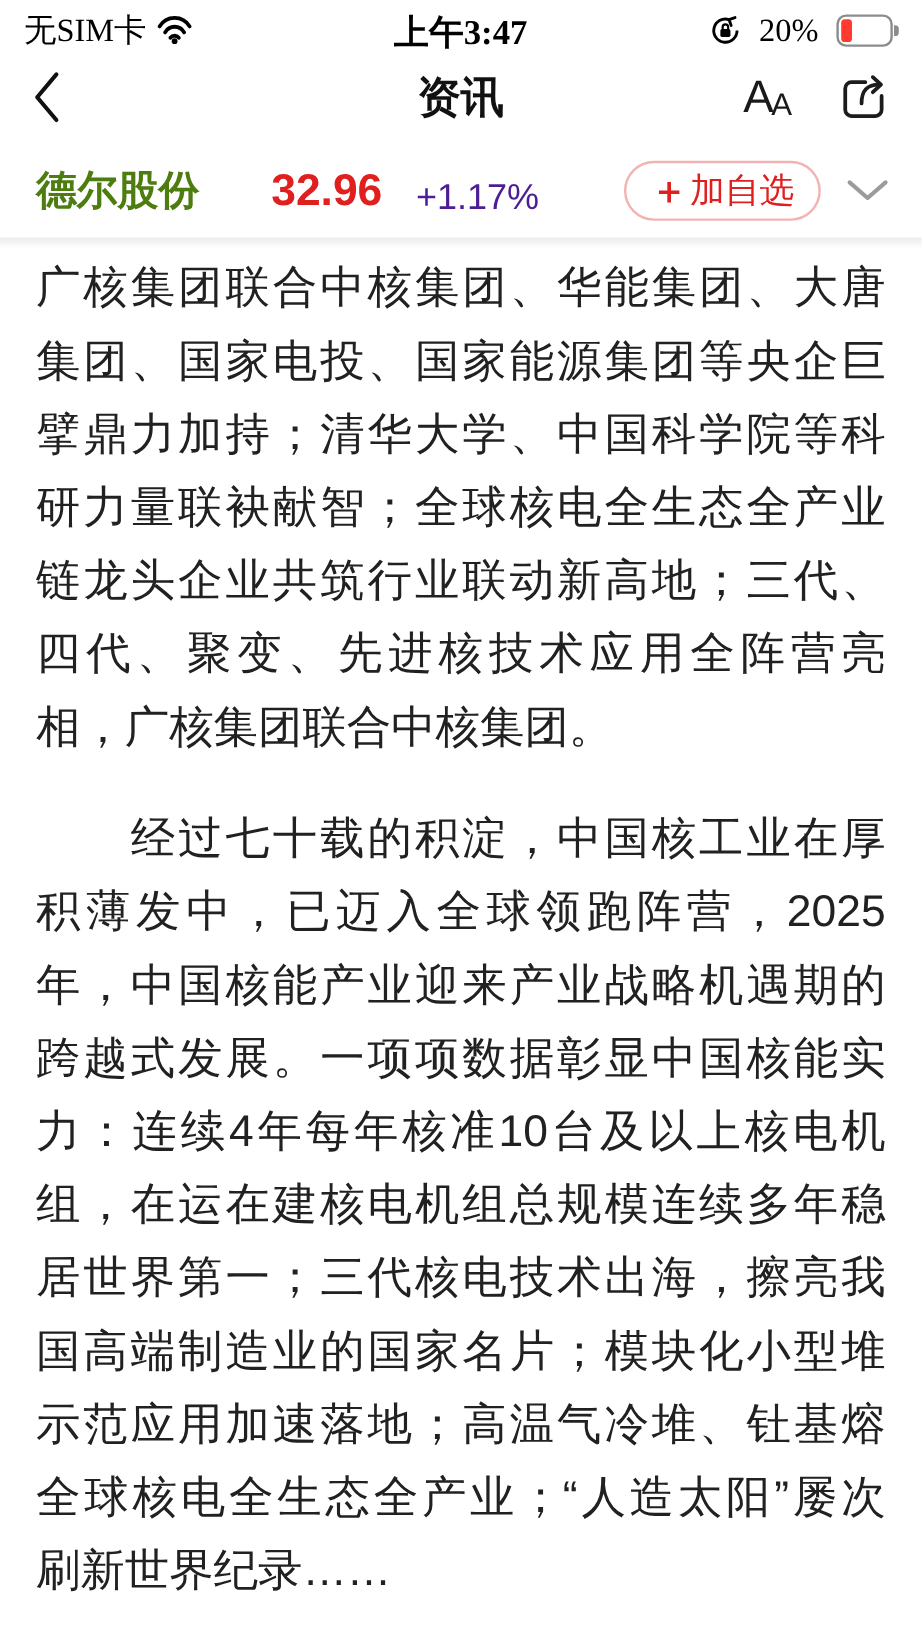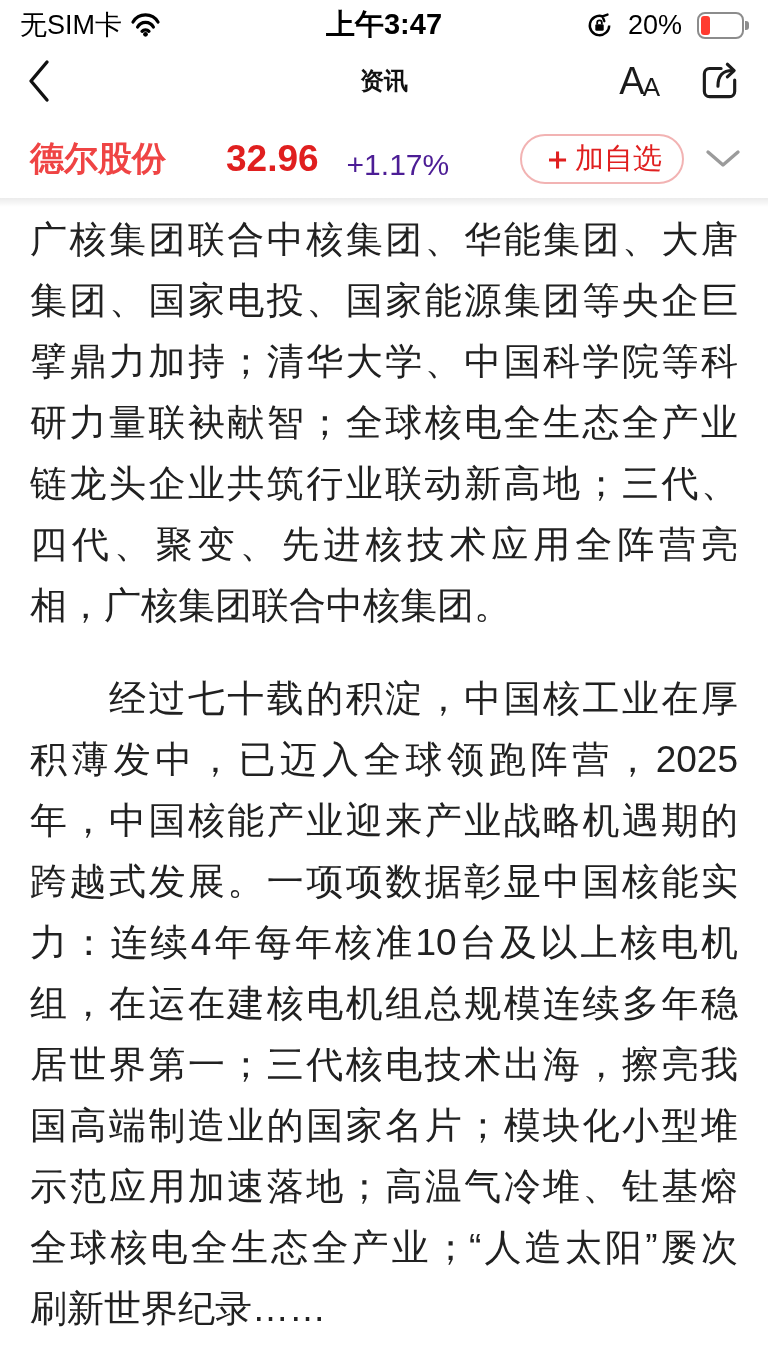--- a/index.html
+++ b/index.html
@@ -6,22 +6,22 @@
   html,body { background:#fff; }
   body {
     width:768px; height:1366px; margin:0 auto; overflow:hidden;
     font-family:"Liberation Sans","DejaVu Sans",sans-serif;
     color:#1c1c1e;
   }
   .screen { width:768px; height:1366px; background:#fff; position:relative; }
 
   
   .status-bar {
-    height:42px; display:flex; align-items:center;
-    padding:8px 16px 0 20px; position:relative; font-size:27px; color:#000;
+    height:42px; display:flex; 
+    padding:8px 16px 0 20px; position:relative; font-size:27px; color:#000;font-family:Liberation Serif, serif;
   }
   .sb-left { display:flex; align-items:center; gap:8px; }
   .sb-time {
     position:absolute; left:0; right:0; text-align:center;
     font-size:29px; font-weight:600; pointer-events:none;
   }
   .sb-right { margin-left:auto; display:flex; align-items:center; gap:15px; z-index:1; }
   .battery { position:relative; width:55px; height:27px; }
   .battery .shell {
     position:absolute; left:0; top:0; width:47px; height:27px;
@@ -33,32 +33,32 @@
   }
   .battery .nub {
     position:absolute; right:3px; top:9px; width:4px; height:9px;
     background:rgba(0,0,0,.45); border-radius:0 3px 3px 0;
   }
 
   
   .nav-bar { height:78px; position:relative; display:flex; align-items:center; padding:0 26px; }
   .nav-title {
     position:absolute; left:0; right:0; text-align:center;
-    font-size:24px; font-weight:700; color:#111; pointer-events:none;
+    font-size:36px; font-weight:700; color:#111; pointer-events:none;
   }
   button { background:none; border:none; cursor:pointer; font-family:inherit; }
   .back-btn { display:flex; align-items:center; z-index:1; }
   .nav-actions { margin-left:auto; display:flex; align-items:center; gap:36px; z-index:1; }
   .fontsize-btn { display:flex; align-items:flex-end; color:#1a1a1a; line-height:1; }
   .fontsize-btn .a1 { font-size:38px; font-weight:500; }
   .fontsize-btn .a2 { font-size:26px; font-weight:500; margin-left:-2px; }
 
   
   .stock-bar { height:78px; display:flex; align-items:center; padding:0 26px 0 30px; background:#fff; }
-  .s-name  { font-size:34px; font-weight:700; color:#ef4444;font-family:Liberation Mono, monospace; }
+  .s-name  { font-size:34px; font-weight:700; color:#4d7c0f;font-family:Liberation Mono, monospace; }
   .s-price { font-size:37px; font-weight:700; color:#e01f1f; margin-left:60px; }
   .s-change{ font-size:30px; font-weight:500; color:#4c1d95; margin-left:28px;margin-top:12px; }
   .watch-btn {
     margin-left:auto; height:50px; padding:0 20px;
     border:2px solid #f2b3b3; border-radius:26px; background:#fff;
     color:#e01f1f; font-size:29px; display:flex; align-items:center;
   }
   .watch-btn .plus { font-size:31px; font-weight:600; margin-right:2px; }
   .collapse-btn { margin-left:20px; display:flex; align-items:center; }
   .bar-shadow { height:9px; background:linear-gradient(to bottom, rgba(0,0,0,.08), rgba(0,0,0,0)); }

